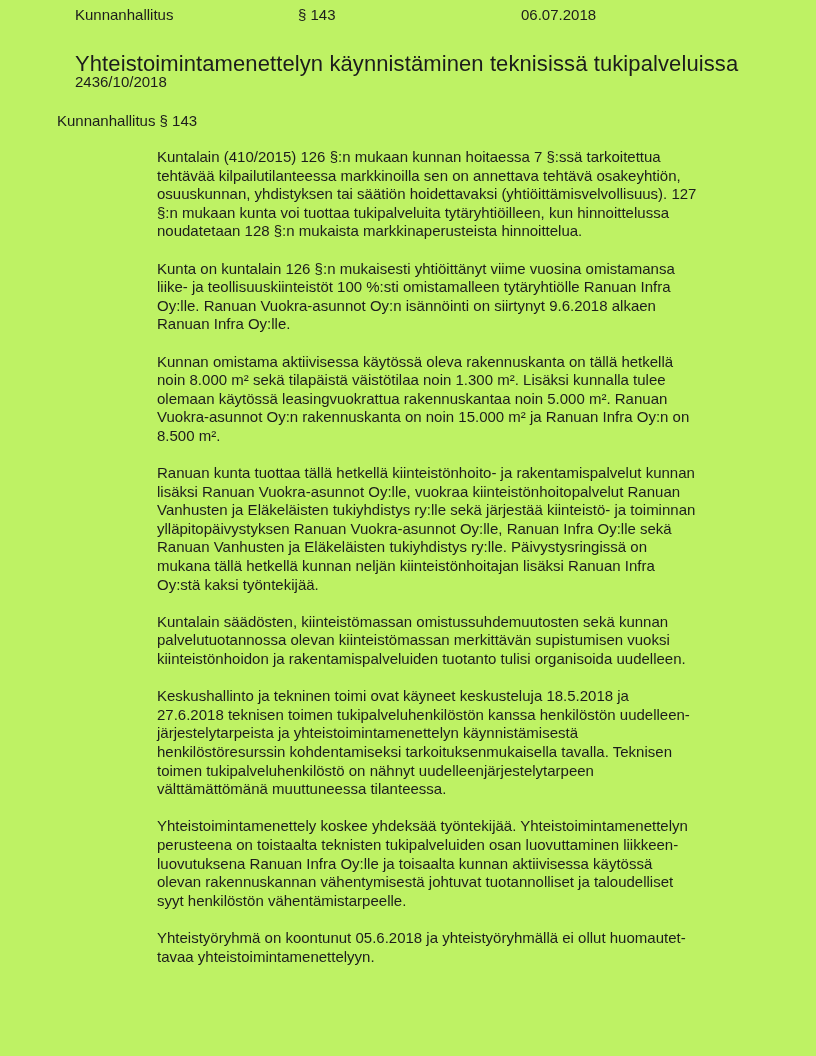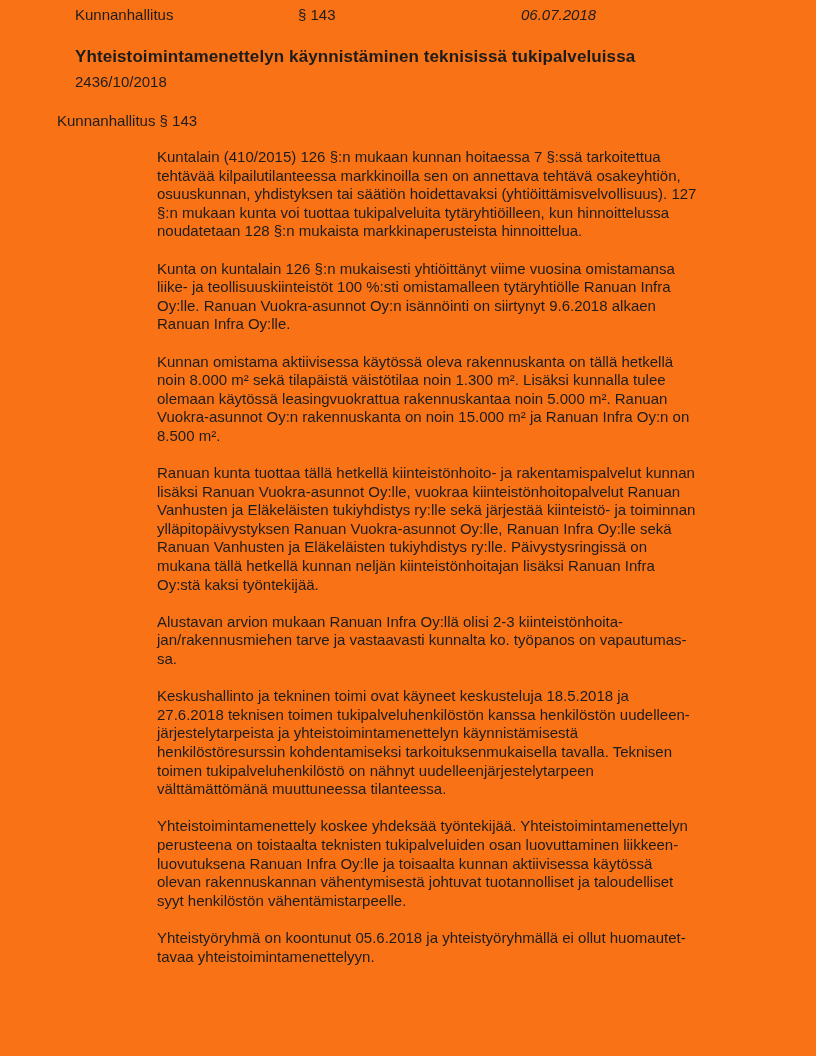--- a/index.html
+++ b/index.html
@@ -11,40 +11,40 @@
     width: 816px;
     height: 1056px;
     position: relative;
     font-family: "Liberation Sans", "DejaVu Sans", sans-serif;
     color: #1c1c1c;
     overflow: hidden;
   }
   .page {
     position: absolute;
     inset: 0;
-    background: #f97316;
+    background: #bef264;
     padding-left: 16px;
   }
   .header-row {
     position: absolute;
     top: 6px;
     left: 0;
     right: 0;
     height: 20px;
     font-size: 15px;
   }
   .header-left   { position: absolute; left: 75px;  top: 0; white-space: nowrap; }
   .header-center { position: absolute; left: 298px; top: 0; white-space: nowrap; }
-  .header-right  { position: absolute; left: 521px; top: 0; white-space: nowrap; font-style: italic; }
+  .header-right  { position: absolute; left: 521px; top: 0; white-space: nowrap; }
   .doc-title {
     position: absolute;
     top: 36px;
     left: 75px;
-    font-size: 17px;
-    font-weight: bold;
+    font-size: 22px;
+    font-weight: normal;
     white-space: nowrap;
     letter-spacing: 0.1px;
   }
   .case-number {
     position: absolute;
     top: 73px;
     left: 75px;
     font-size: 15px;
     white-space: nowrap;
   }
@@ -100,23 +100,23 @@
 olemaan käytössä leasingvuokrattua rakennuskantaa noin 5.000 m². Ranuan
 Vuokra-asunnot Oy:n rakennuskanta on noin 15.000 m² ja Ranuan Infra Oy:n on
 8.500 m².</p>
     <p>Ranuan kunta tuottaa tällä hetkellä kiinteistönhoito- ja rakentamispalvelut kunnan
 lisäksi Ranuan Vuokra-asunnot Oy:lle, vuokraa kiinteistönhoitopalvelut Ranuan
 Vanhusten ja Eläkeläisten tukiyhdistys ry:lle sekä järjestää kiinteistö- ja toiminnan
 ylläpitopäivystyksen Ranuan Vuokra-asunnot Oy:lle, Ranuan Infra Oy:lle sekä
 Ranuan Vanhusten ja Eläkeläisten tukiyhdistys ry:lle. Päivystysringissä on
 mukana tällä hetkellä kunnan neljän kiinteistönhoitajan lisäksi Ranuan Infra
 Oy:stä kaksi työntekijää.</p>
-    <p>Alustavan arvion mukaan Ranuan Infra Oy:llä olisi 2-3 kiinteistönhoita-
-jan/rakennusmiehen tarve ja vastaavasti kunnalta ko. työpanos on vapautumas-
-sa.</p>
+    <p>Kuntalain säädösten, kiinteistömassan omistussuhdemuutosten sekä kunnan
+palvelutuotannossa olevan kiinteistömassan merkittävän supistumisen vuoksi
+kiinteistönhoidon ja rakentamispalveluiden tuotanto tulisi organisoida uudelleen.</p>
     <p>Keskushallinto ja tekninen toimi ovat käyneet keskusteluja 18.5.2018 ja
 27.6.2018 teknisen toimen tukipalveluhenkilöstön kanssa henkilöstön uudelleen-
 järjestelytarpeista ja yhteistoimintamenettelyn käynnistämisestä
 henkilöstöresurssin kohdentamiseksi tarkoituksenmukaisella tavalla. Teknisen
 toimen tukipalveluhenkilöstö on nähnyt uudelleenjärjestelytarpeen
 välttämättömänä muuttuneessa tilanteessa.</p>
     <p>Yhteistoimintamenettely koskee yhdeksää työntekijää. Yhteistoimintamenettelyn
 perusteena on toistaalta teknisten tukipalveluiden osan luovuttaminen liikkeen-
 luovutuksena Ranuan Infra Oy:lle ja toisaalta kunnan aktiivisessa käytössä
 olevan rakennuskannan vähentymisestä johtuvat tuotannolliset ja taloudelliset

